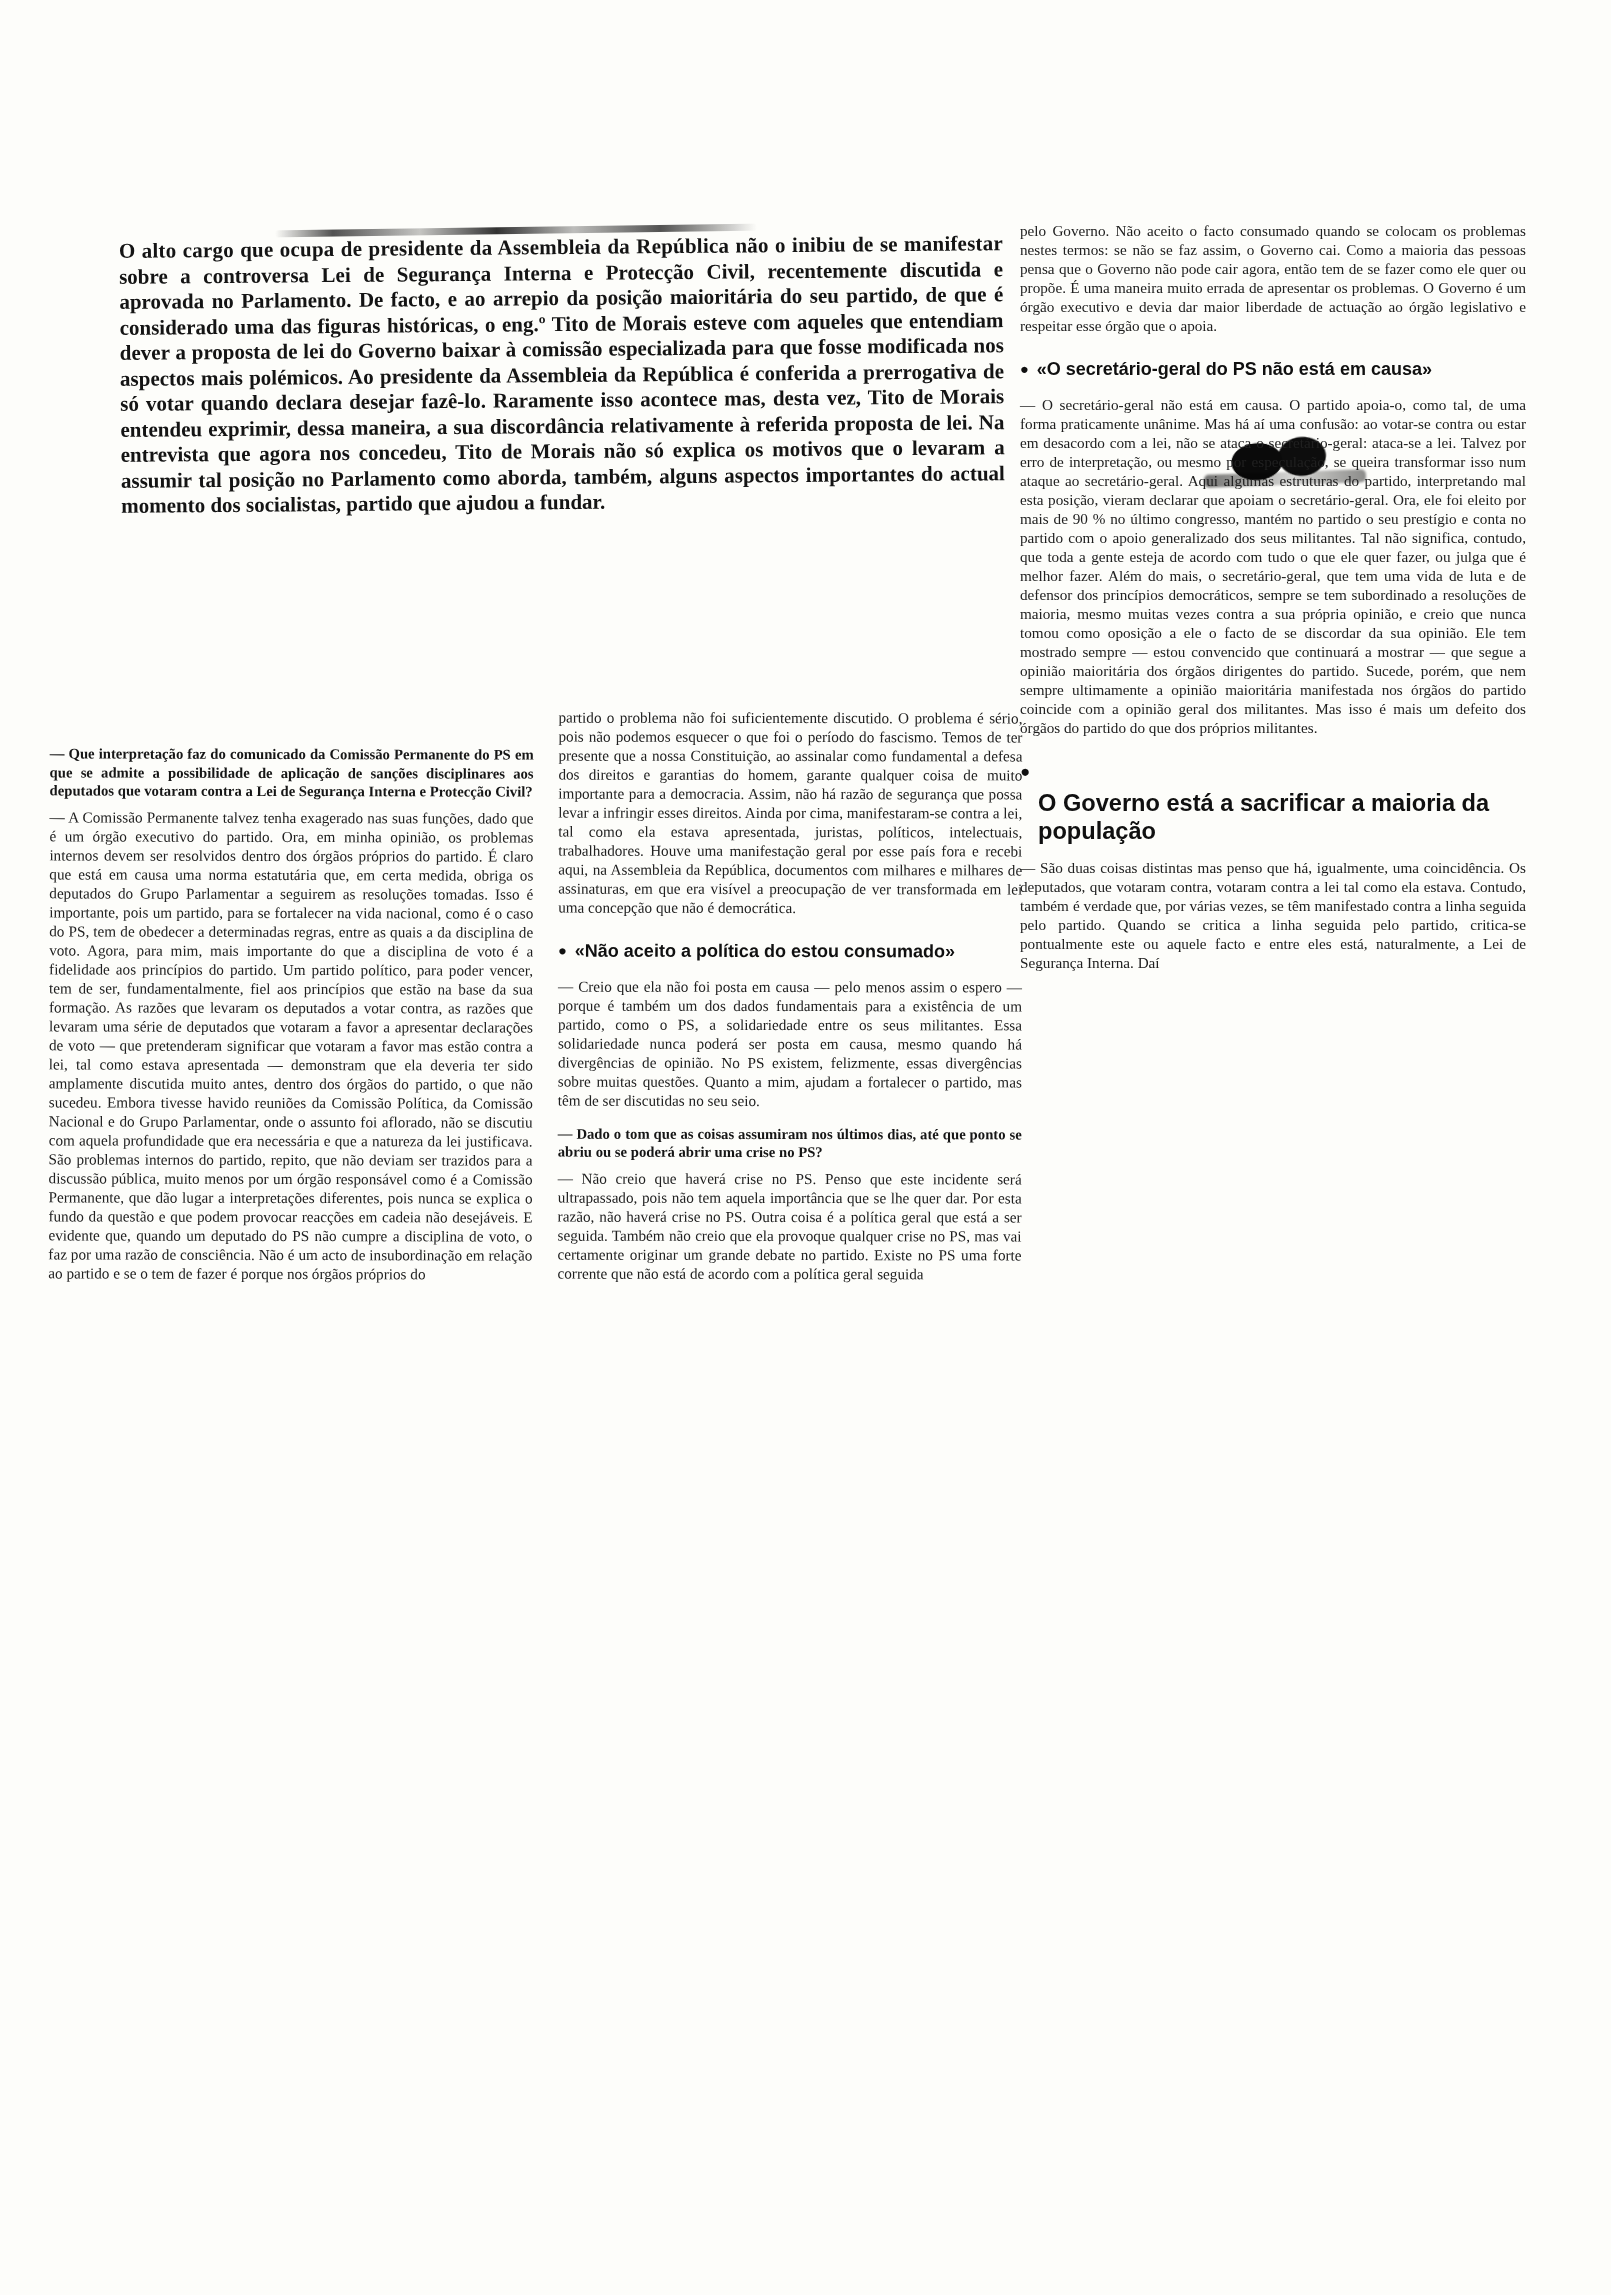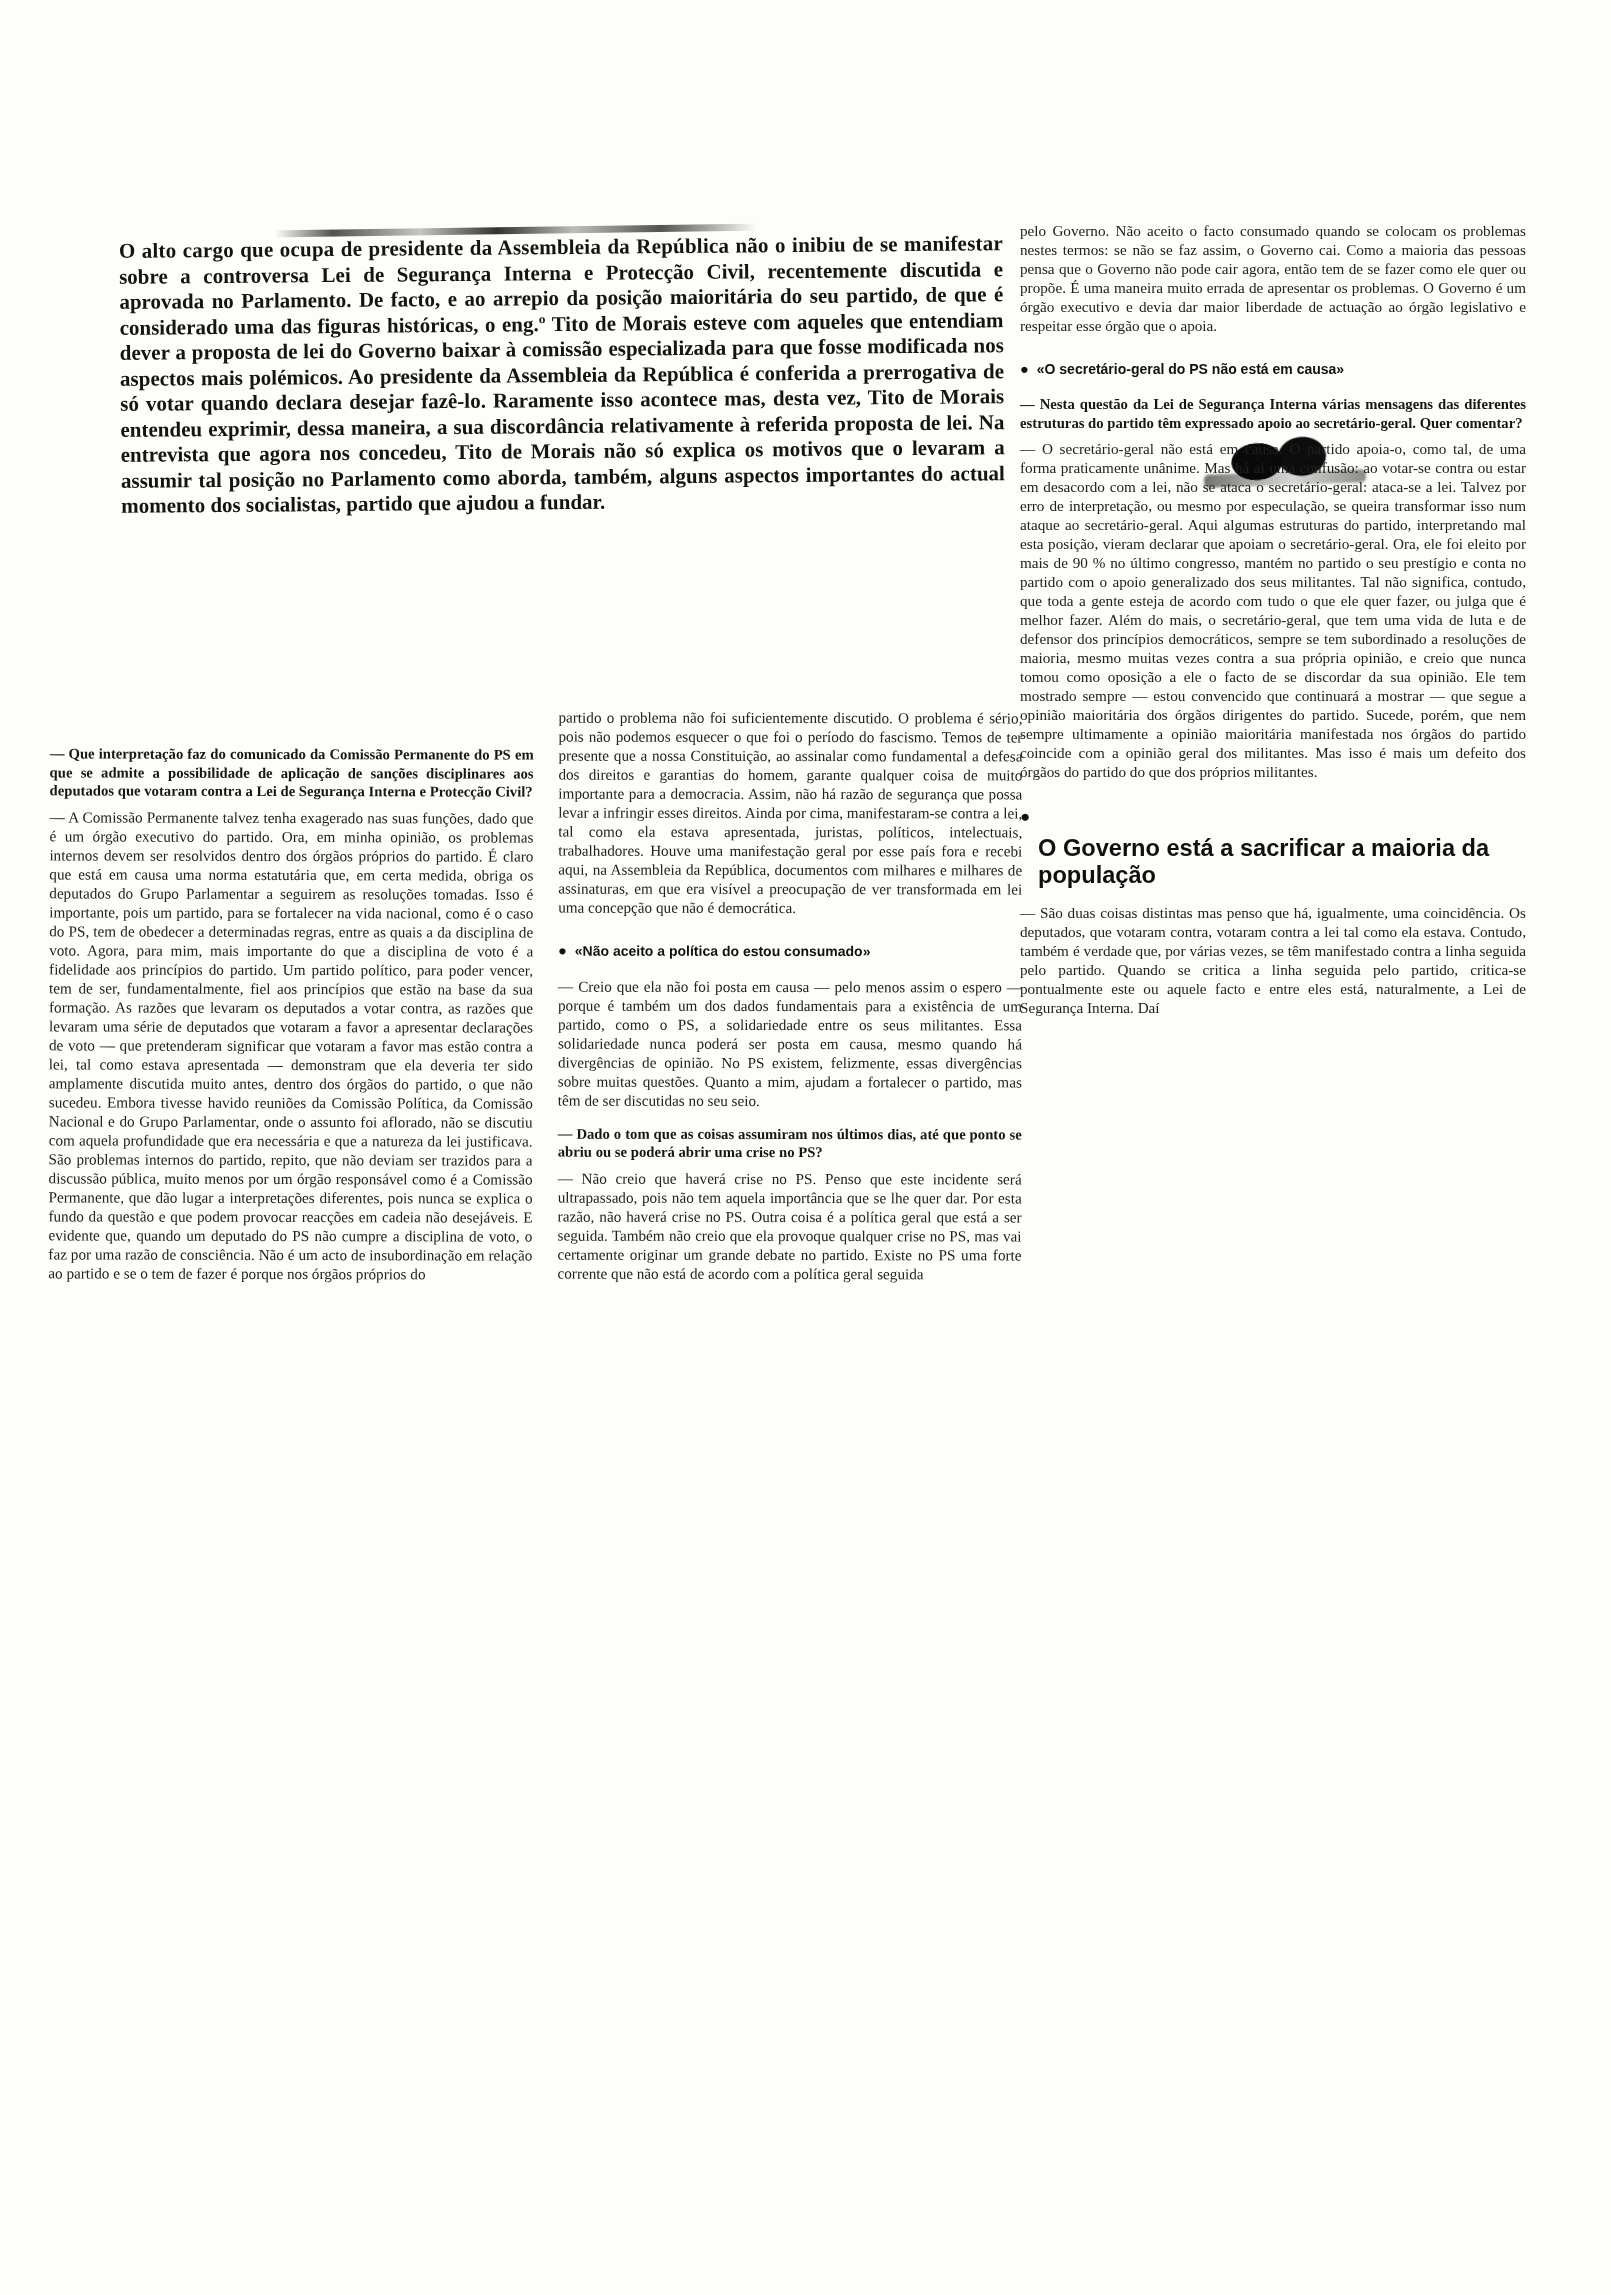--- a/index.html
+++ b/index.html
@@ -52,21 +52,21 @@
     color:#101010;
     display:flex; align-items:flex-start;
     margin:21.6px 0 12.8px 0;
     text-align:left;
   }
   .heading .bullet {
     font-size:14.7px; line-height:25.5px;
     margin-right:7.9px;
     flex:0 0 auto;
   }
-  .heading .heading-text { font-size:14px; line-height:25.5px; }
+  .heading .heading-text { font-size:18px; line-height:25.5px; }
   .heading.large .heading-text { font-size:23.6px; line-height:27.5px;margin-top:32px; }
   .heading.large .bullet { font-size:16.7px; line-height:28.5px; }
 
   
   .artifact { position:absolute; pointer-events:none; }
   .scratch-line {
     left:275px; top:227px; width:482px; height:6.9px;
     background:linear-gradient(90deg,
       rgba(20,20,20,0) 0%, rgba(25,25,25,.75) 12%, rgba(30,30,30,.25) 30%,
       rgba(15,15,15,.85) 46%, rgba(40,40,40,.3) 62%, rgba(10,10,10,.7) 80%,
@@ -122,21 +122,20 @@
   </section>
 
   <section class="col col-3">
     <p class="answer">pelo Governo. Não aceito o facto consumado quando se colocam os problemas nestes termos: se não se faz assim, o Governo cai. Como a maioria das pessoas pensa que o Governo não pode cair agora, então tem de se fazer como ele quer ou propõe. É uma maneira muito errada de apresentar os problemas. O Governo é um órgão executivo e devia dar maior liberdade de actuação ao órgão legislativo e respeitar esse órgão que o apoia.</p>
 
     <h2 class="heading">
       <span class="bullet">●</span>
       <span class="heading-text">«O secretário-geral do PS não está em causa»</span>
     </h2>
 
-    <p class="question">— Nesta questão da Lei de Segurança Interna várias mensagens das diferentes estruturas do partido têm expressado apoio ao secretário-geral. Quer comentar?</p>
     <p class="answer">— O secretário-geral não está em causa. O partido apoia-o, como tal, de uma forma praticamente unânime. Mas há aí uma confusão: ao votar-se contra ou estar em desacordo com a lei, não se ataca o secretário-geral: ataca-se a lei. Talvez por erro de interpretação, ou mesmo por especulação, se queira transformar isso num ataque ao secretário-geral. Aqui algumas estruturas do partido, interpretando mal esta posição, vieram declarar que apoiam o secretário-geral. Ora, ele foi eleito por mais de 90 % no último congresso, mantém no partido o seu prestígio e conta no partido com o apoio generalizado dos seus militantes. Tal não significa, contudo, que toda a gente esteja de acordo com tudo o que ele quer fazer, ou julga que é melhor fazer. Além do mais, o secretário-geral, que tem uma vida de luta e de defensor dos princípios democráticos, sempre se tem subordinado a resoluções de maioria, mesmo muitas vezes contra a sua própria opinião, e creio que nunca tomou como oposição a ele o facto de se discordar da sua opinião. Ele tem mostrado sempre — estou convencido que continuará a mostrar — que segue a opinião maioritária dos órgãos dirigentes do partido. Sucede, porém, que nem sempre ultimamente a opinião maioritária manifestada nos órgãos do partido coincide com a opinião geral dos militantes. Mas isso é mais um defeito dos órgãos do partido do que dos próprios militantes.</p>
 
     <h2 class="heading large">
       <span class="bullet">●</span>
       <span class="heading-text">O Governo está a sacrificar a maioria da população</span>
     </h2>
 
     <p class="answer">— São duas coisas distintas mas penso que há, igualmente, uma coincidência. Os deputados, que votaram contra, votaram contra a lei tal como ela estava. Contudo, também é verdade que, por várias vezes, se têm manifestado contra a linha seguida pelo partido. Quando se critica a linha seguida pelo partido, critica-se pontualmente este ou aquele facto e entre eles está, naturalmente, a Lei de Segurança Interna. Daí</p>
   </section>
 

